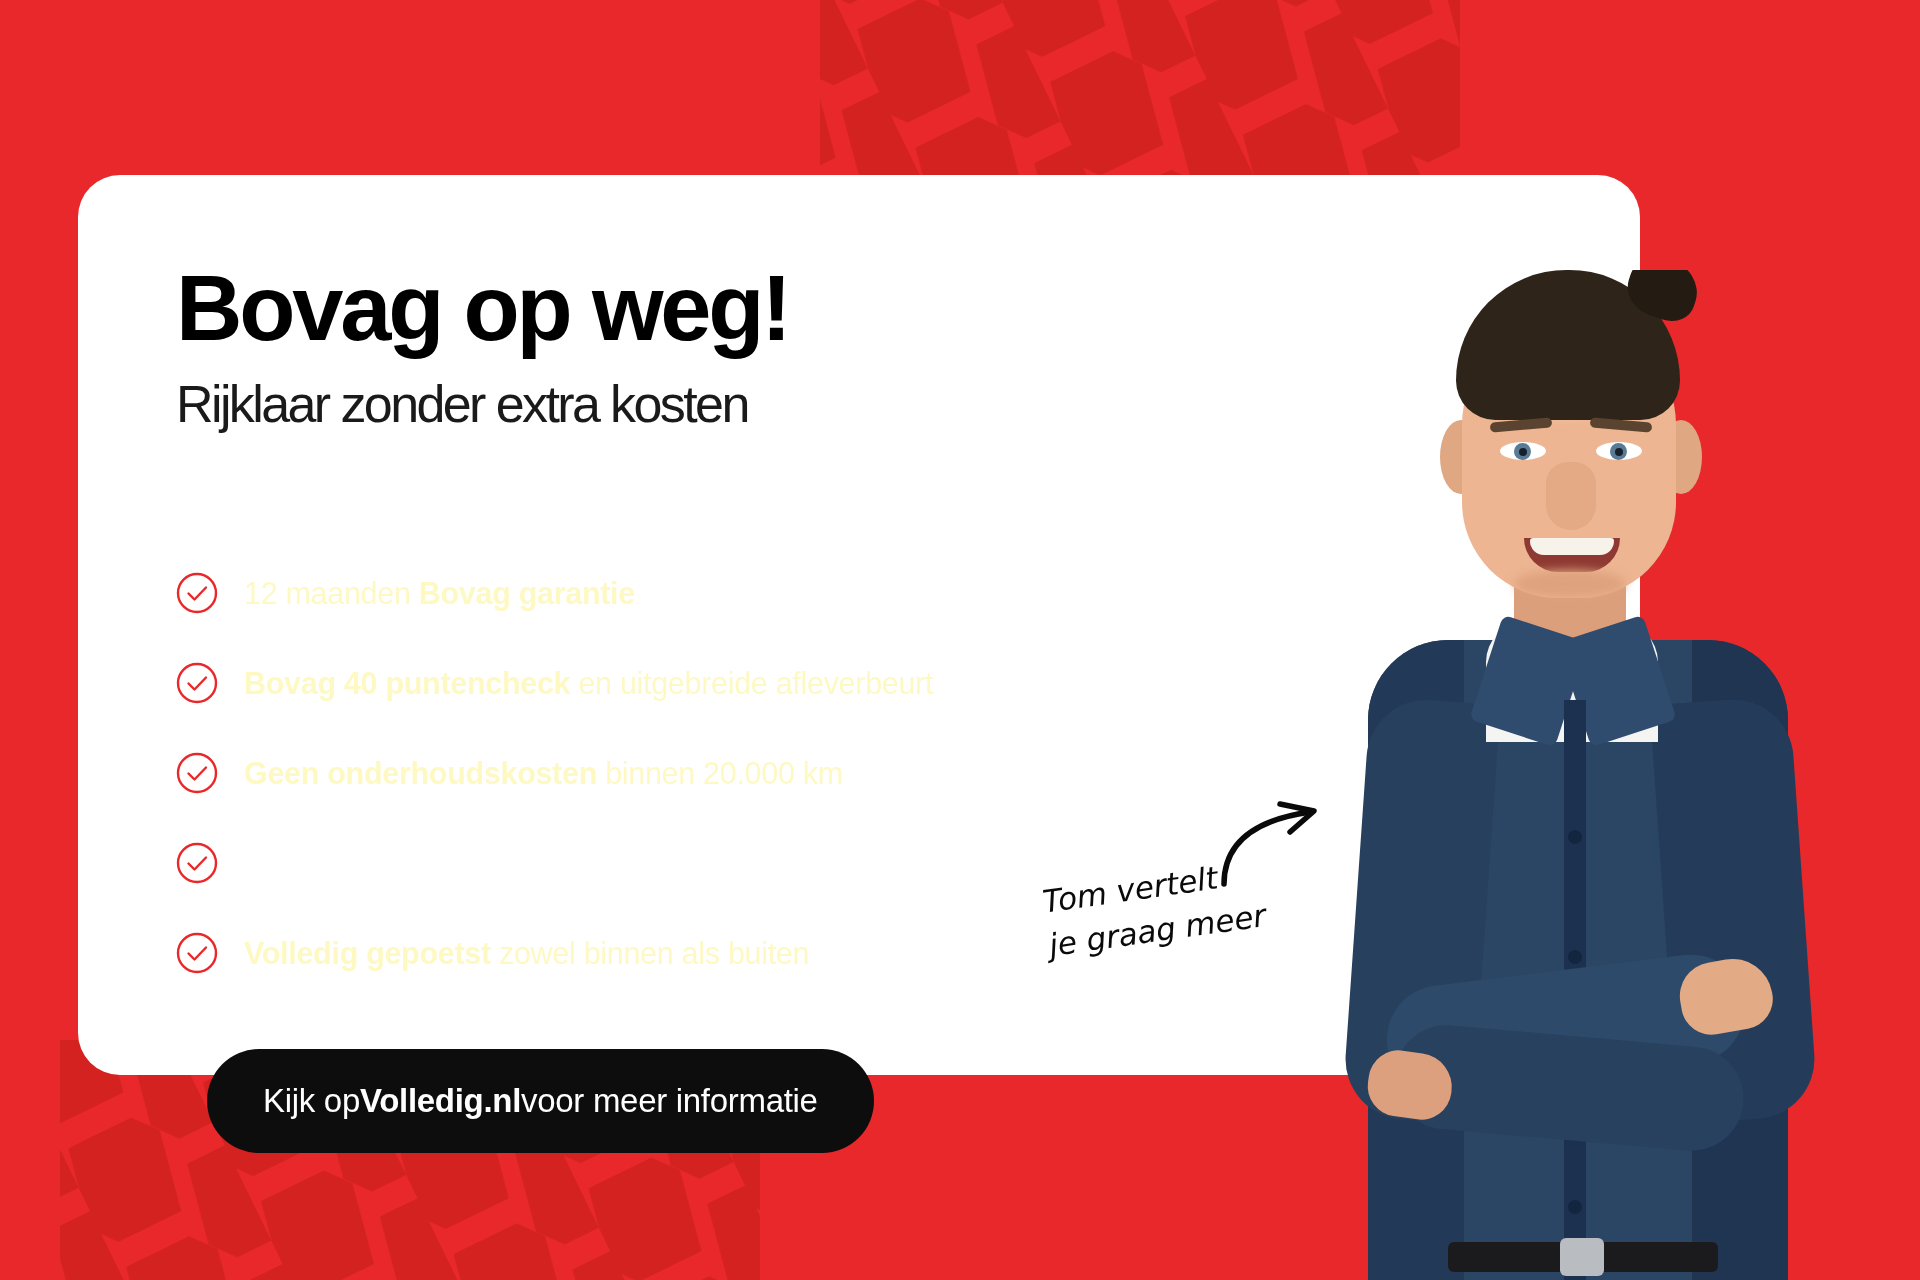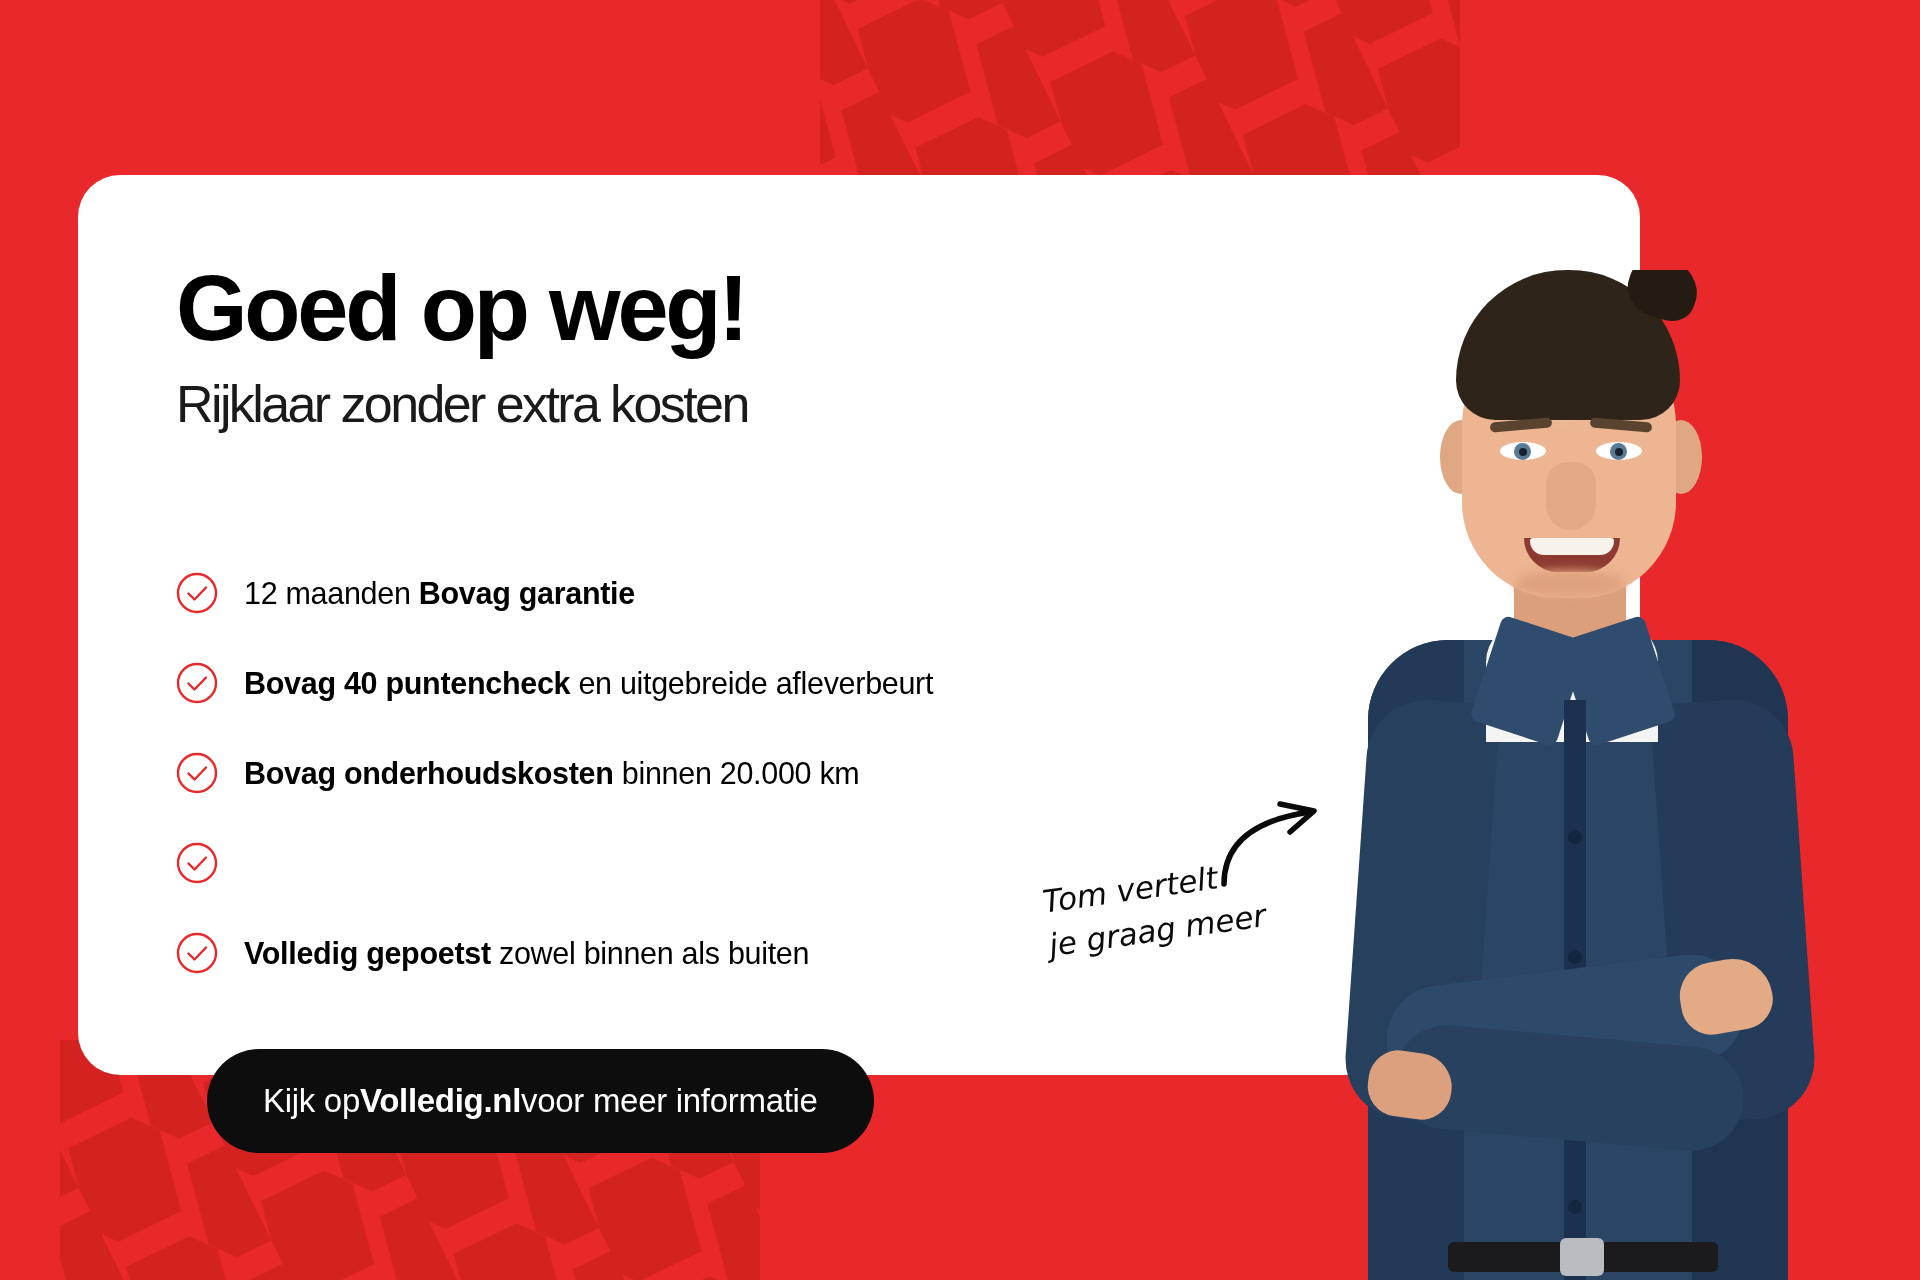--- a/index.html
+++ b/index.html
@@ -74,21 +74,21 @@
   .check-icon {
     flex: 0 0 auto;
     width: 42px;
     height: 42px;
     margin-right: 26px;
     display: block;
   }
   .benefit-text {
     font-size: 30.5px;
     letter-spacing: -0.3px;
-    color: #000000;
+    color: #fef9c3;
     font-weight: 400;
     white-space: nowrap;
   }
   .benefit-text b {
     font-weight: 800;
   }
 
   
   .cta {
     position: absolute;
@@ -282,21 +282,21 @@
       <rect x="0" y="0" width="1920" height="1280" fill="#e8282a"></rect>
       <g opacity="0.92">
         <rect x="820" y="-140" width="640" height="620" fill="url(#treadpat)"></rect>
         <rect x="60" y="1040" width="700" height="420" fill="url(#treadpat)"></rect>
       </g>
     </svg>
   </div>
 
   <div class="card"></div>
 
-  <div class="headline">Goed op weg!</div>
+  <div class="headline">Bovag op weg!</div>
   <div class="subheadline">Rijklaar zonder extra kosten</div>
 
   <div class="benefits">
 
     <div class="benefit-row">
       <svg class="check-icon" viewBox="0 0 42 42">
         <circle cx="21" cy="21" r="19" fill="none" stroke="#e8282a" stroke-width="2.4"></circle>
         <path d="M12.5 21.5 L18.5 27.5 L30 15.5" fill="none" stroke="#e8282a" stroke-width="2.4" stroke-linecap="round" stroke-linejoin="round"></path>
       </svg>
       <div class="benefit-text"><span>12 maanden </span><b>Bovag garantie</b><span></span></div>
@@ -308,21 +308,21 @@
         <path d="M12.5 21.5 L18.5 27.5 L30 15.5" fill="none" stroke="#e8282a" stroke-width="2.4" stroke-linecap="round" stroke-linejoin="round"></path>
       </svg>
       <div class="benefit-text"><span></span><b>Bovag 40 puntencheck</b><span> en uitgebreide afleverbeurt</span></div>
     </div>
 
     <div class="benefit-row">
       <svg class="check-icon" viewBox="0 0 42 42">
         <circle cx="21" cy="21" r="19" fill="none" stroke="#e8282a" stroke-width="2.4"></circle>
         <path d="M12.5 21.5 L18.5 27.5 L30 15.5" fill="none" stroke="#e8282a" stroke-width="2.4" stroke-linecap="round" stroke-linejoin="round"></path>
       </svg>
-      <div class="benefit-text"><span></span><b>Bovag onderhoudskosten</b><span> binnen 20.000 km</span></div>
+      <div class="benefit-text"><span></span><b>Geen onderhoudskosten</b><span> binnen 20.000 km</span></div>
     </div>
 
     <div class="benefit-row">
       <svg class="check-icon" viewBox="0 0 42 42">
         <circle cx="21" cy="21" r="19" fill="none" stroke="#e8282a" stroke-width="2.4"></circle>
         <path d="M12.5 21.5 L18.5 27.5 L30 15.5" fill="none" stroke="#e8282a" stroke-width="2.4" stroke-linecap="round" stroke-linejoin="round"></path>
       </svg>
     </div>
 
     <div class="benefit-row">

